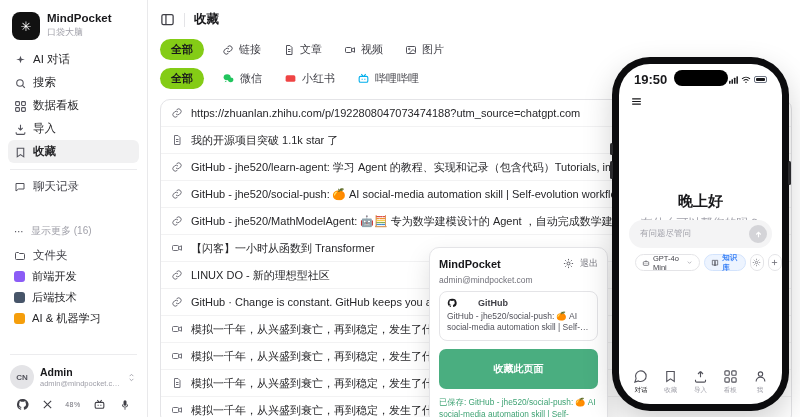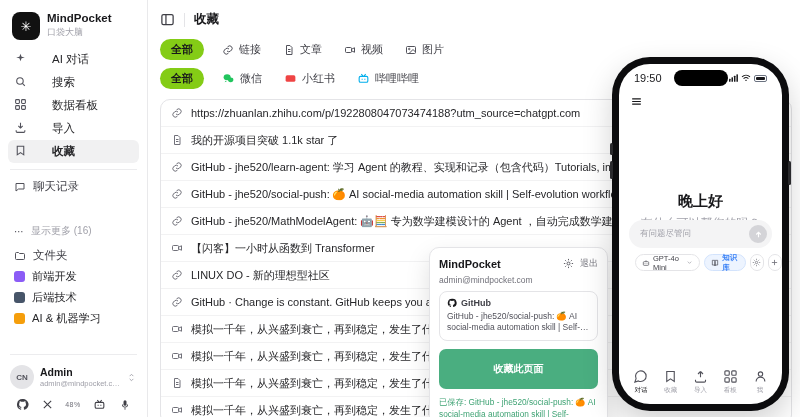--- a/index.html
+++ b/index.html
@@ -6,21 +6,21 @@
   *{box-sizing:border-box;}
   body{font-family:"Liberation Sans","DejaVu Sans",sans-serif;color:#18181b;}
   .page{position:relative;width:800px;height:417px;background:#fff;overflow:hidden;}
 
   
   .sidebar{position:absolute;left:0;top:0;bottom:0;width:148px;border-right:1px solid #e9e9eb;padding:10px 8px 6px;display:flex;flex-direction:column;background:#fff;}
   .logo-row{display:flex;align-items:flex-start;gap:7px;padding:2px 4px 8px;}
   .logo-badge{width:28px;height:28px;border-radius:8px;background:#111;color:#fff;display:flex;align-items:center;justify-content:center;font-size:13px;flex:0 0 auto;}
   .logo-title{font-size:11.5px;font-weight:700;line-height:1.2;}
   .logo-sub{font-size:9px;color:#a1a1aa;}
-  .snav-item{display:flex;align-items:flex-start;gap:25px;padding:4px 6px;border-radius:6px;font-size:11.5px;color:#27272a;}
+  .snav-item{display:flex;align-items:flex-end;gap:6px;padding:4px 6px;border-radius:6px;font-size:11.5px;color:#27272a;}
   .snav-item.active{background:#f1f1f2;font-weight:600;}
   .icon{display:inline-flex;align-items:center;justify-content:center;color:#52525b;flex:0 0 auto;}
   .icon svg{display:block;}
   .divider{height:1px;background:#ececee;margin:6px 2px;}
   .sec-h{display:flex;align-items:center;gap:7px;padding:3px 6px;font-size:11.5px;color:#3f3f46;}
   .chat-item{padding:3px 6px;font-size:11.2px;color:#3f3f46;white-space:nowrap;overflow:hidden;}
   .more-row{display:flex;align-items:center;gap:7px;padding:3px 6px;font-size:10px;color:#a1a1aa;}
   .folder-item{display:flex;align-items:center;gap:7px;padding:3px 6px;font-size:11.2px;color:#27272a;}
   .fdot{width:11px;height:11px;border-radius:3px;flex:0 0 auto;}
   .account{display:flex;align-items:center;gap:6px;padding:4px 2px 2px;}
@@ -44,35 +44,35 @@
   .brow .t{overflow:hidden;text-overflow:ellipsis;}
   .brow .icon{color:#71717a;}
 
   
   .popup{position:absolute;left:429px;top:247px;width:179px;background:#fff;border:1px solid #e4e4e7;border-radius:10px;box-shadow:0 10px 25px rgba(0,0,0,.13);padding:9px;z-index:5;}
   .pp-head{display:flex;align-items:center;gap:6px;}
   .pp-title{font-size:11px;font-weight:700;flex:1;}
   .pp-logout{font-size:9px;color:#71717a;}
   .pp-email{font-size:8.5px;color:#71717a;margin:5px 0 6px;}
   .pp-card{border:1px solid #e4e4e7;border-radius:8px;padding:6px 7px;}
-  .pp-site{display:flex;align-items:flex-start;gap:4px;font-size:9px;color:#3f3f46;font-weight:600;}
+  .pp-site{display:flex;align-items:flex-start;gap:21px;font-size:9px;color:#3f3f46;font-weight:600;}
   .pp-ptitle{margin-top:3px;font-size:8.5px;color:#52525b;line-height:1.35;display:-webkit-box;-webkit-line-clamp:2;-webkit-box-orient:vertical;overflow:hidden;}
   .pp-btn{margin-top:8px;height:40px;border-radius:7px;background:var(--accent_green,#4aae80);color:#fff;font-size:10px;font-weight:700;display:flex;align-items:center;justify-content:center;}
   .pp-saved{margin-top:7px;font-size:8.3px;color:var(--saved_green,#3fa374);line-height:1.45;}
 
   
   .phone{position:absolute;left:612px;top:57px;width:177px;height:354px;background:#0c0c0e;border-radius:38px;padding:7px;z-index:10;box-shadow:0 12px 30px rgba(0,0,0,.18);}
   .pbtn{position:absolute;background:#2a2a2d;border-radius:2px;}
   .pbtn.v1{left:-2px;top:86px;width:3px;height:12px;}
   .pbtn.v2{left:-2px;top:104px;width:3px;height:18px;}
   .pbtn.pw{right:-2px;top:104px;width:3px;height:24px;}
   .screen{position:relative;width:100%;height:100%;background:#fff;border-radius:31px;overflow:hidden;}
   .island{position:absolute;top:6px;left:50%;transform:translateX(-50%);width:54px;height:16px;background:#000;border-radius:9px;}
   .sbar{display:flex;justify-content:space-between;align-items:center;padding:8px 15px 0;}
-  .stime{font-size:11px;font-weight:400;}
+  .stime{font-size:13px;font-weight:700;}
   .sicons{display:flex;gap:3px;align-items:center;color:#18181b;}
   .battery{width:13px;height:7px;border:1px solid #6b7280;border-radius:2px;padding:1px;}
   .battery i{display:block;width:100%;height:100%;background:#18181b;border-radius:1px;}
   .burger{position:absolute;top:30px;left:11px;color:#18181b;}
   .greet{position:absolute;top:128px;left:0;right:0;text-align:center;}
   .greet-t{font-size:15px;font-weight:700;}
   .greet-s{font-size:12px;color:#a1a1aa;margin-top:4px;}
   .chat-input{position:absolute;top:156px;left:10px;right:10px;height:28px;background:#f4f4f5;border-radius:15px;display:flex;align-items:center;padding:0 5px 0 11px;font-size:8.5px;color:#a1a1aa;}
   .send{margin-left:auto;width:18px;height:18px;border-radius:50%;background:#d4d4d8;color:#fff;display:flex;align-items:center;justify-content:center;}
   .pills{position:absolute;top:190px;left:16px;display:flex;gap:4px;align-items:flex-end;}

